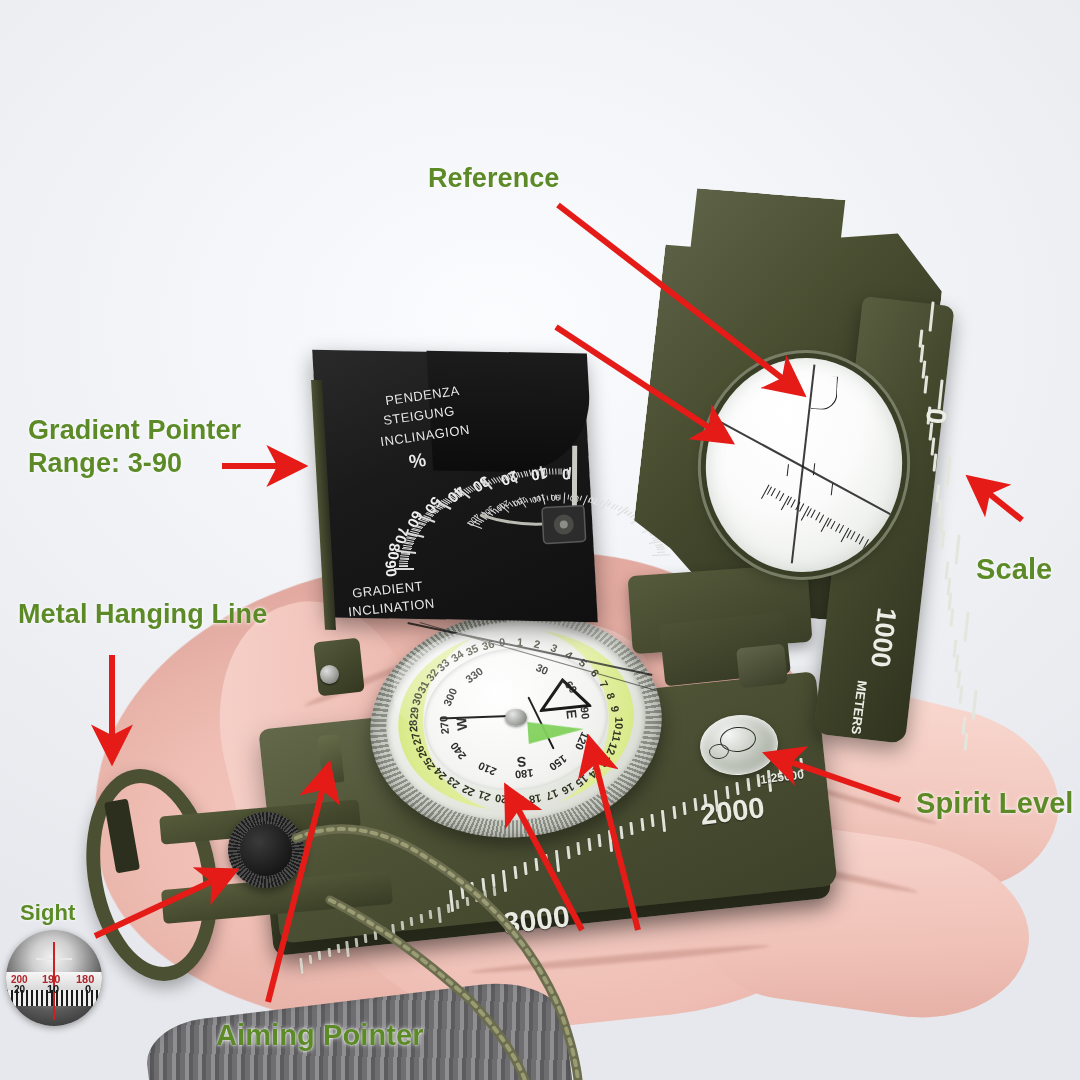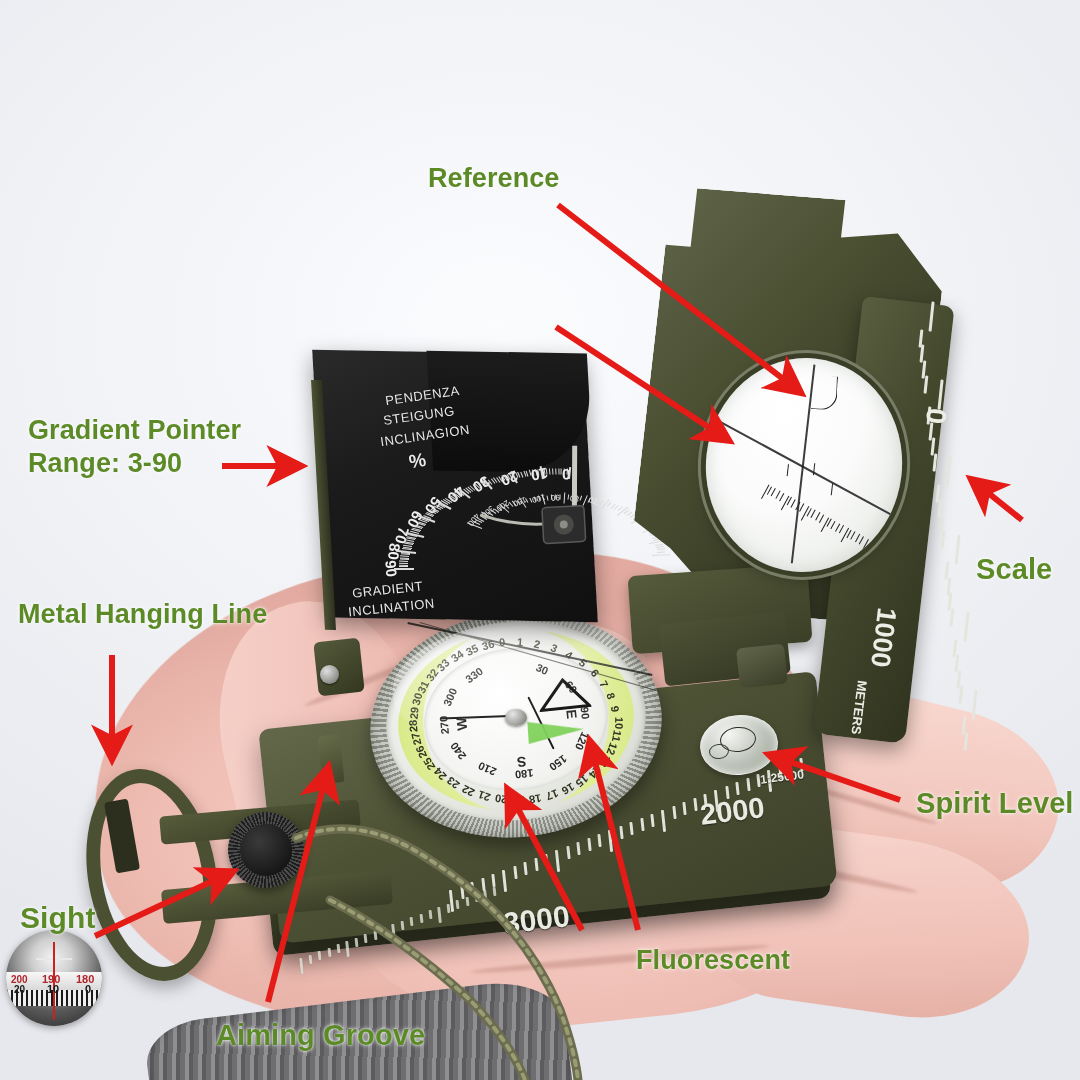--- a/index.html
+++ b/index.html
@@ -837,23 +837,22 @@
   <div class="lbl" style="left:428px;top:162px;font-size:27px;">Reference</div>
 
 
   <div class="lbl" style="left:28px;top:414px;font-size:27px;">
     <span>Gradient Pointer</span><br>
     <span>Range: 3-90</span>
   </div>
 
   <div class="lbl" style="left:18px;top:598px;font-size:27px;">Metal Hanging Line</div>
 
-  <div class="lbl" style="left:20px;top:900px;font-size:30px;">Sight</div>
-
-  <div class="lbl" style="left:216px;top:1018px;font-size:29px;">Aiming Groove</div>
-
-  <div class="lbl" style="left:636px;top:944px;font-size:27px;">Fluorescent</div>
+  <div class="lbl" style="left:20px;top:900px;font-size:22px;">Sight</div>
+
+  <div class="lbl" style="left:216px;top:1018px;font-size:29px;">Aiming Pointer</div>
+
 
   <div class="lbl" style="left:916px;top:786px;font-size:29px;">Spirit Level</div>
 
   <div class="lbl" style="left:976px;top:552px;font-size:29px;">Scale</div>
 
 </div>
 
 </body></html>

